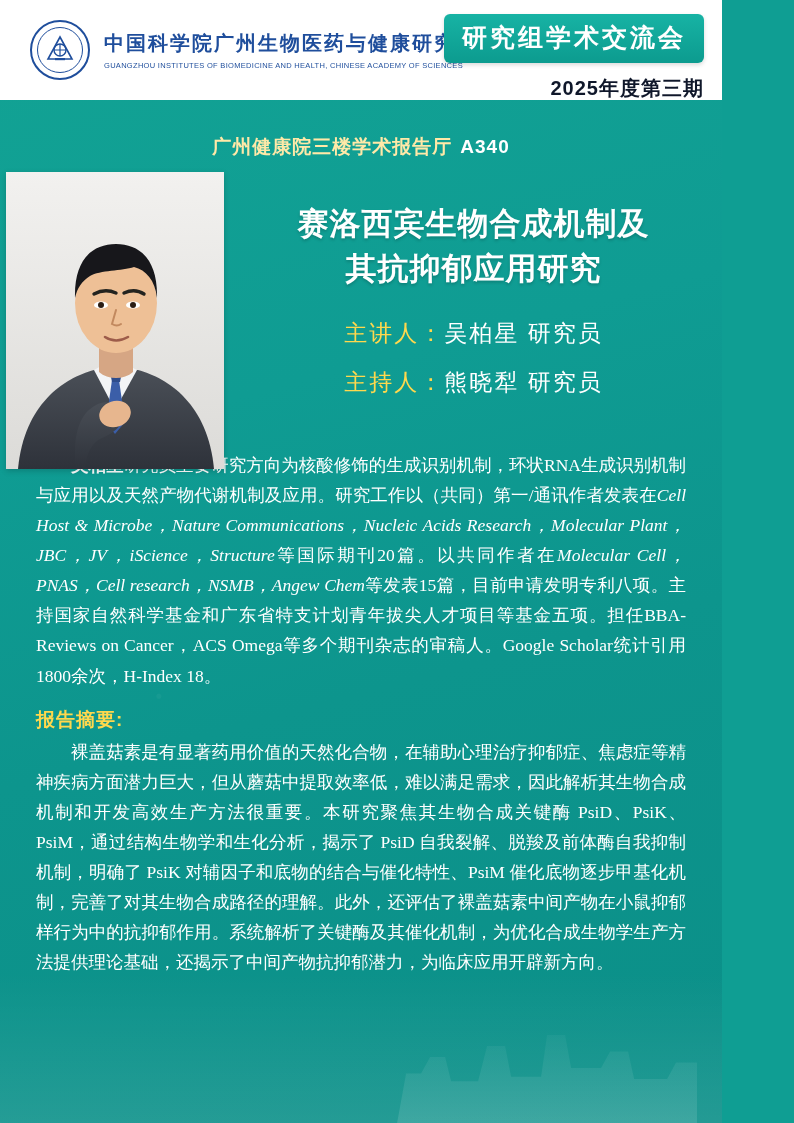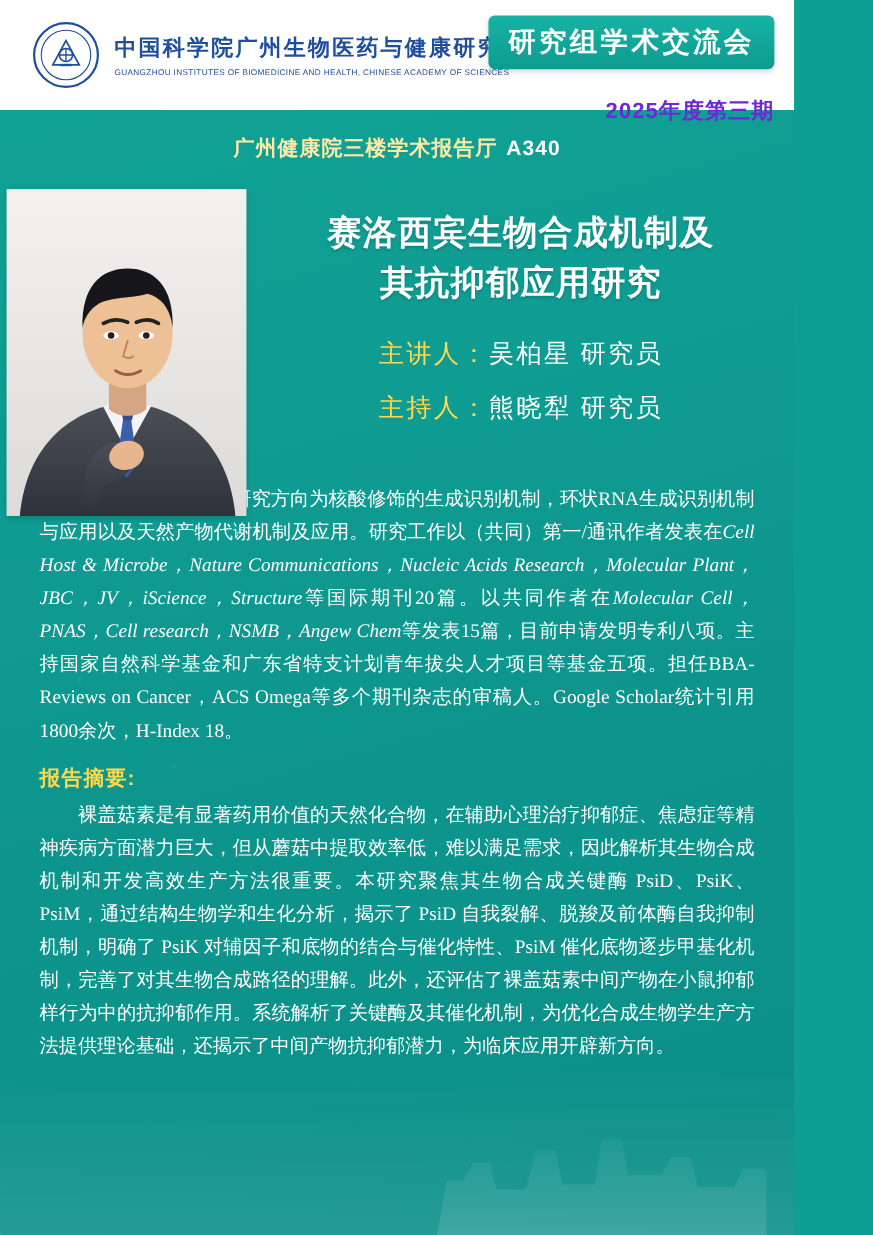--- a/index.html
+++ b/index.html
@@ -113,22 +113,22 @@
     color: #ffffff;
     font-size: 25px;
     font-weight: bold;
     letter-spacing: 3px;
     padding: 7px 18px 9px 18px;
     border-radius: 6px;
     font-family: "Liberation Sans", sans-serif;
     box-shadow: 0 2px 4px rgba(0,0,0,0.15);
   }
   .issue {
-    margin-top: 24px;
-    color: #6d28d9;
+    margin-top: 12px;
+    color: #0f172a;
     font-size: 20px;
     font-weight: bold;
     letter-spacing: 1px;
   }
 
   
   .meta {
     position: relative;
     z-index: 4;
     text-align: center;
@@ -141,21 +141,21 @@
     line-height: 1;
   }
   .date-line .time {
     color: #ffffff;
     font-size: 20px;
     font-weight: normal;
     margin-left: 6px;
     letter-spacing: 1px;
   }
   .venue {
-    margin-top: 4px;
+    margin-top: 16px;
     color: #ffe9a8;
     font-size: 19px;
     font-weight: bold;
     letter-spacing: 1px;
   }
   .venue .room { color: #ffffff; margin-left: 8px; }
 
   
   .title-area {
     position: relative;

